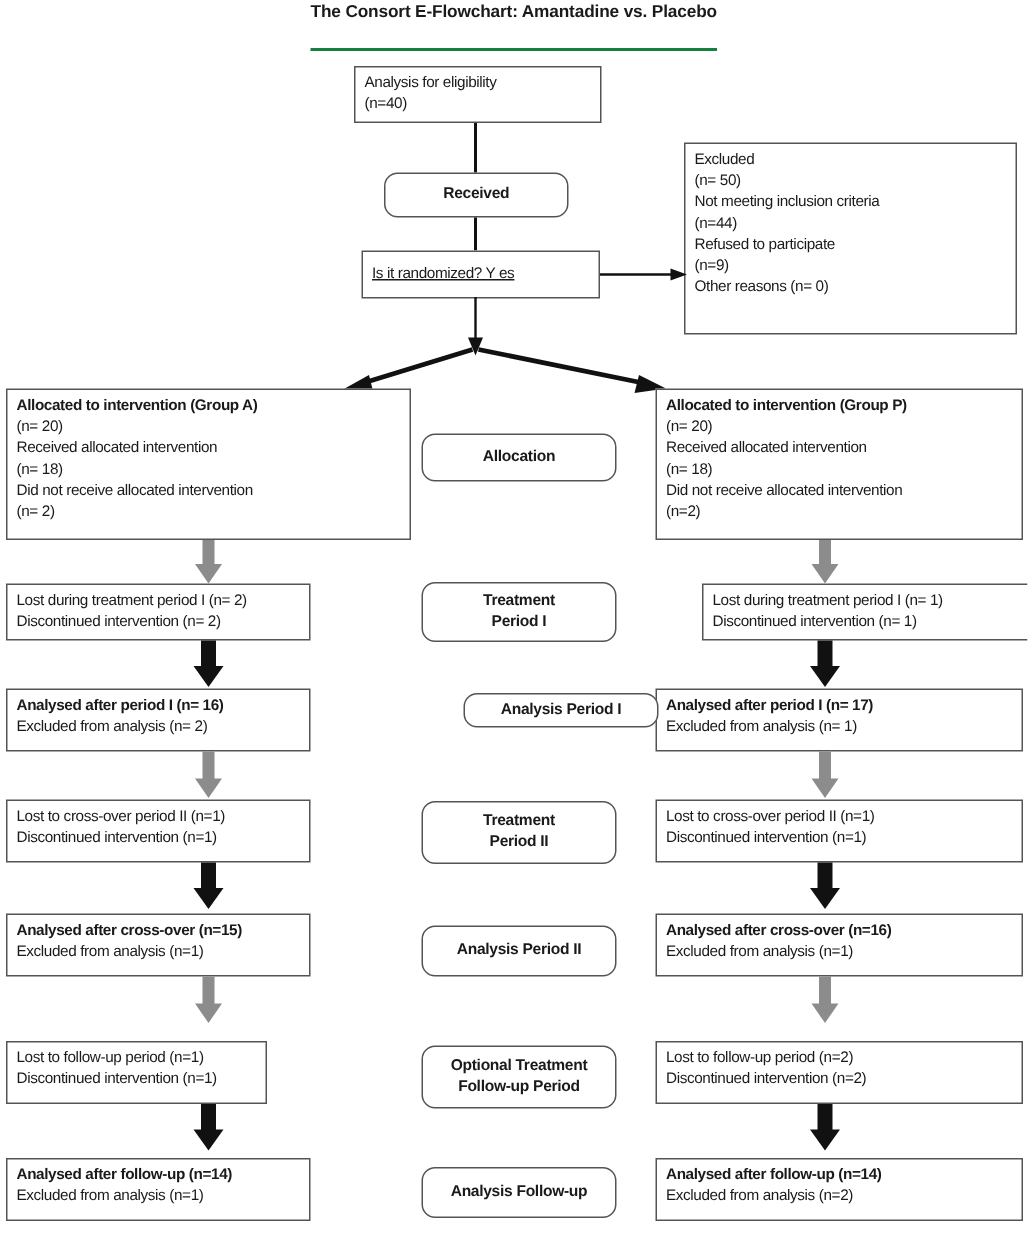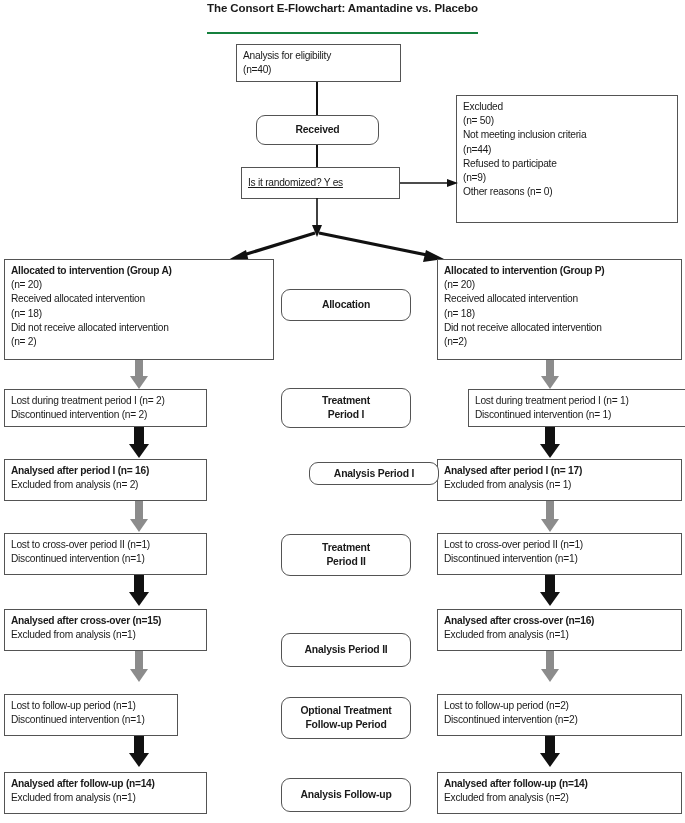--- a/index.html
+++ b/index.html
@@ -271,21 +271,21 @@
 
   <div class="stage" style="left:281px; top:462px; width:130px; height:23px;margin-left:28px;">
     <span class="ln">Analysis Period I</span>
   </div>
 
   <div class="stage" style="left:281px; top:534px; width:130px; height:42px;">
     <span class="ln">Treatment</span>
     <span class="ln">Period II</span>
   </div>
 
-  <div class="stage" style="left:281px; top:617px; width:130px; height:34px;margin-top:16px;">
+  <div class="stage" style="left:281px; top:617px; width:130px; height:34px;">
     <span class="ln">Analysis Period II</span>
   </div>
 
   <div class="stage" style="left:281px; top:697px; width:130px; height:42px;">
     <span class="ln">Optional Treatment</span>
     <span class="ln">Follow-up Period</span>
   </div>
 
   <div class="stage" style="left:281px; top:778px; width:130px; height:34px;">
     <span class="ln">Analysis Follow-up</span>

